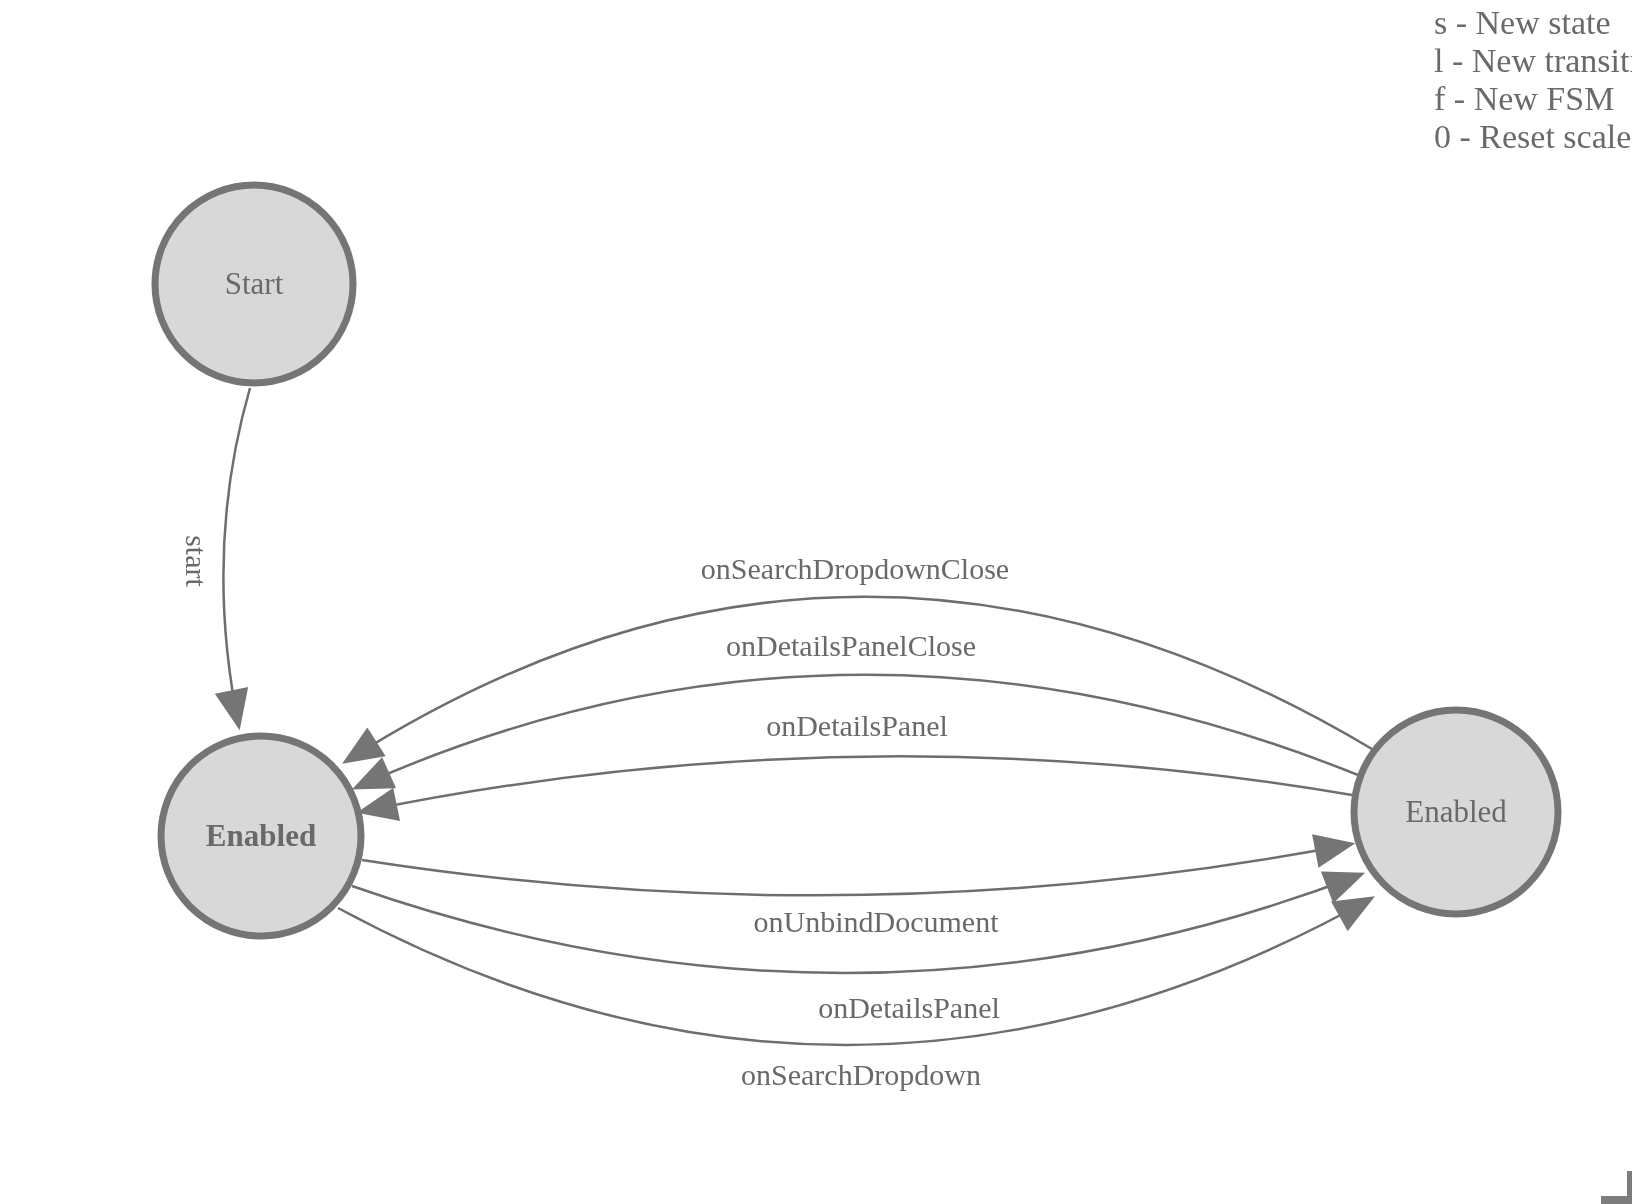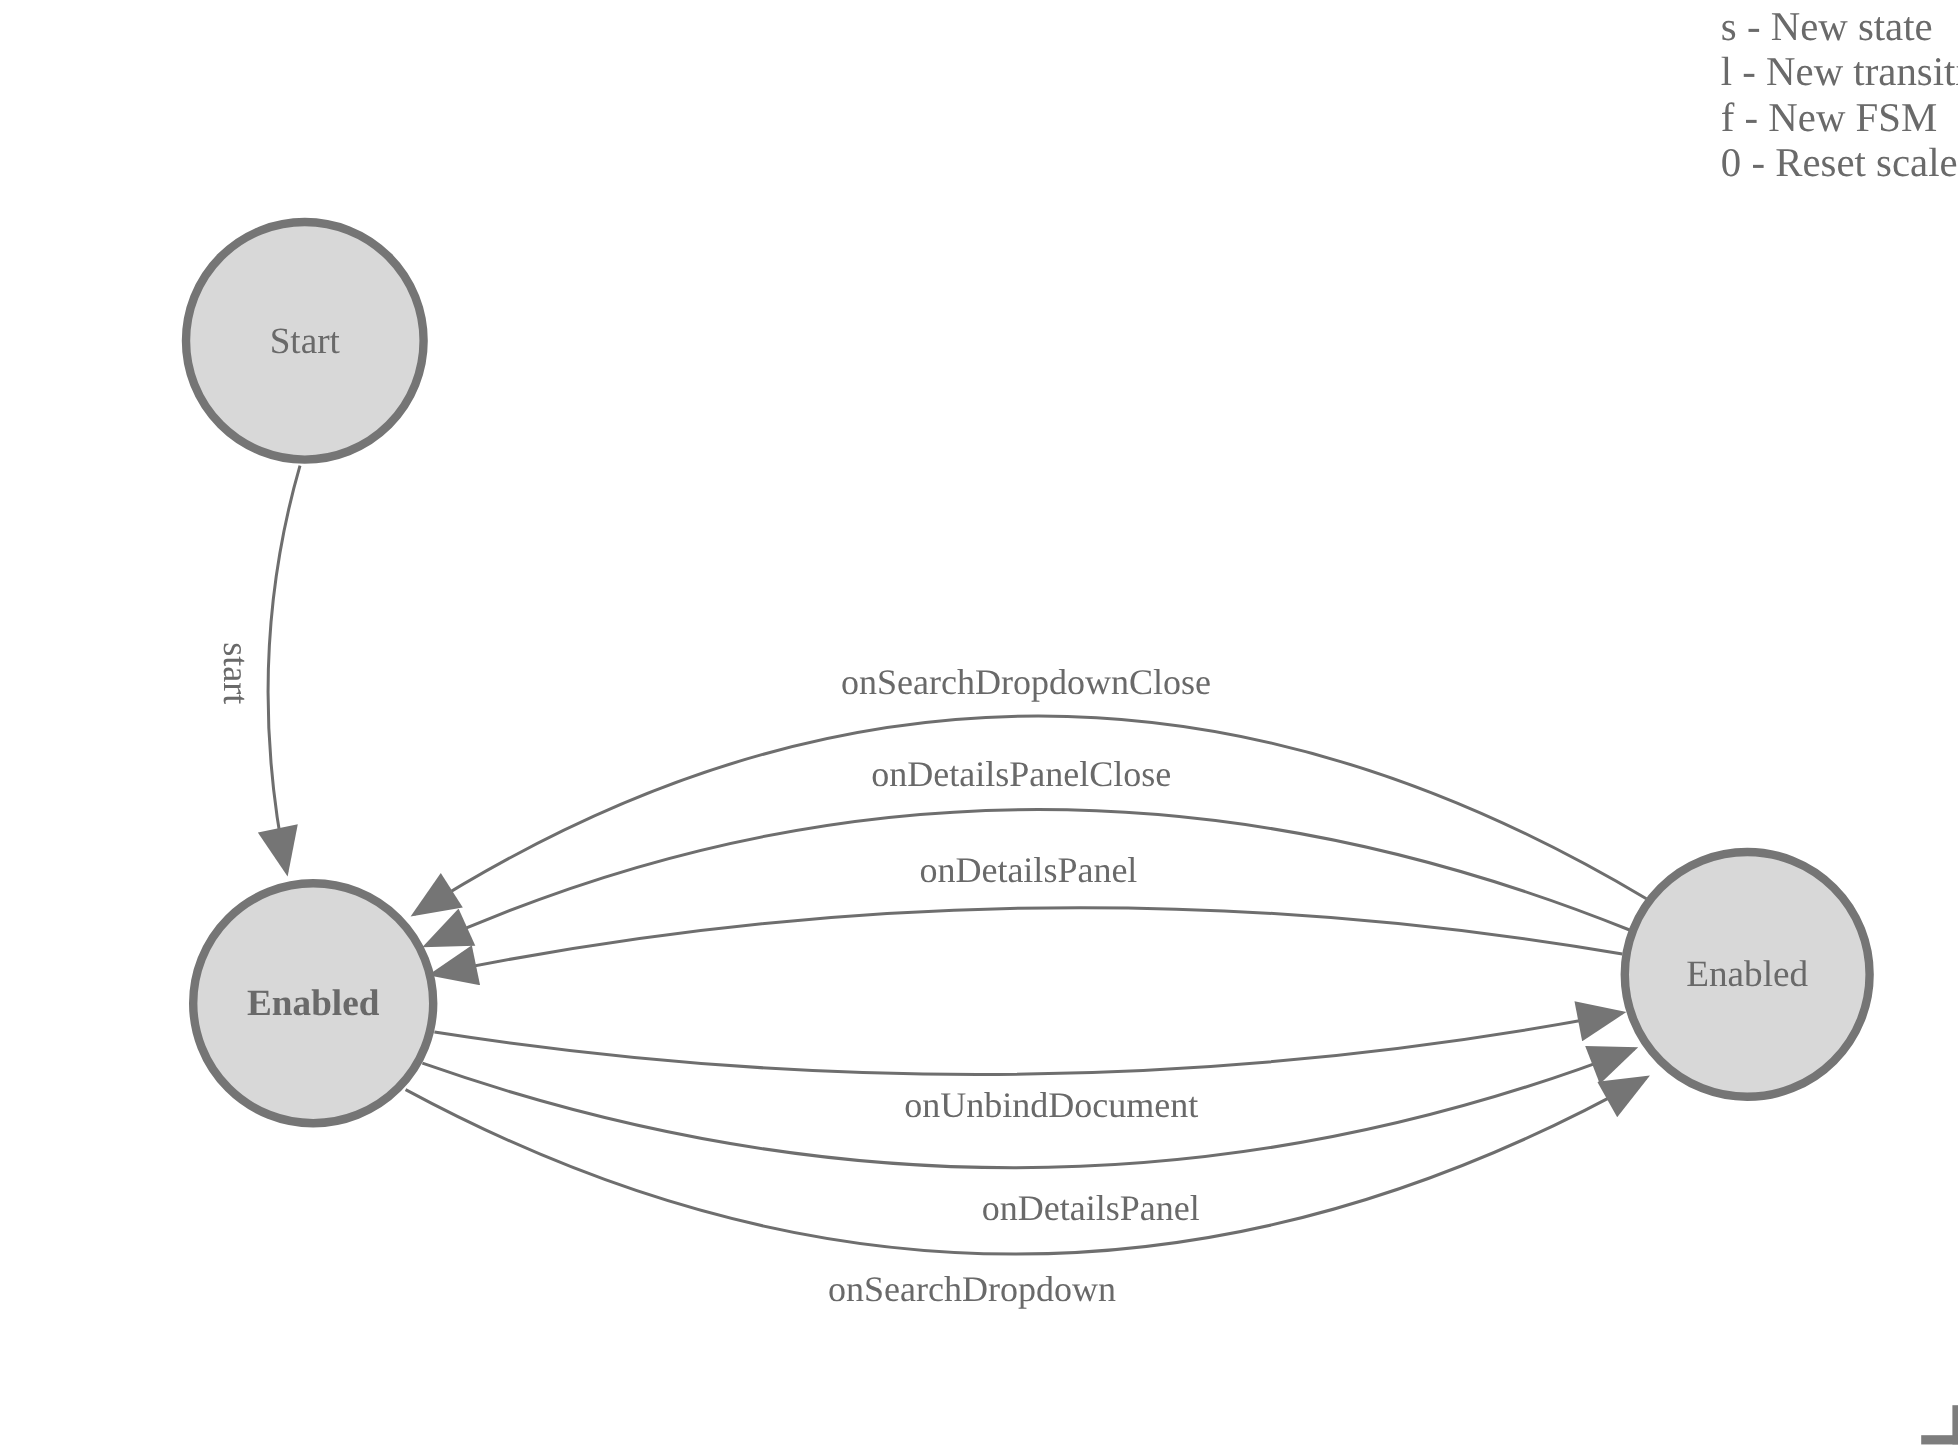--- a/index.html
+++ b/index.html
@@ -108,21 +108,21 @@
   <div class="node-label" style="left:254px; top:284px;">Start</div>
   <div class="node-label" style="left:261px; top:836px;font-weight:bold;">Enabled</div>
   <div class="node-label" style="left:1456px; top:812px;">Enabled</div>
 
   <div class="edge-label rot90" style="left:196px; top:561px;">start</div>
   <div class="edge-label" style="left:855px; top:569px;">onSearchDropdownClose</div>
   <div class="edge-label" style="left:851px; top:646px;">onDetailsPanelClose</div>
   <div class="edge-label" style="left:857px; top:726px;">onDetailsPanel</div>
   <div class="edge-label" style="left:876px; top:922px;">onUnbindDocument</div>
   <div class="edge-label" style="left:909px; top:1008px;">onDetailsPanel</div>
-  <div class="edge-label" style="left:810px; top:1075px;">onSearchDropdown</div>
+  <div class="edge-label" style="left:861px; top:1075px;">onSearchDropdown</div>
 
   <div class="legend">
     <div class="legend-line">s - New state</div>
     <div class="legend-line">l - New transition</div>
     <div class="legend-line">f - New FSM</div>
     <div class="legend-line">0 - Reset scale</div>
   </div>
 
   <div class="corner-handle-v"></div>
   <div class="corner-handle-h"></div>

